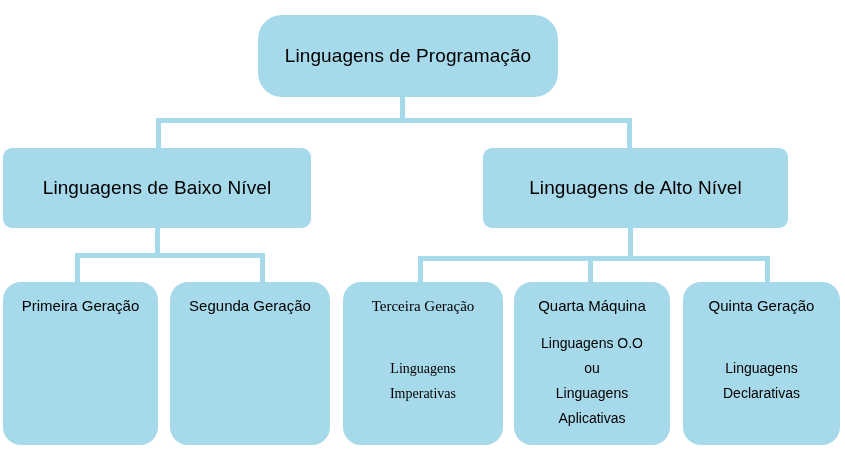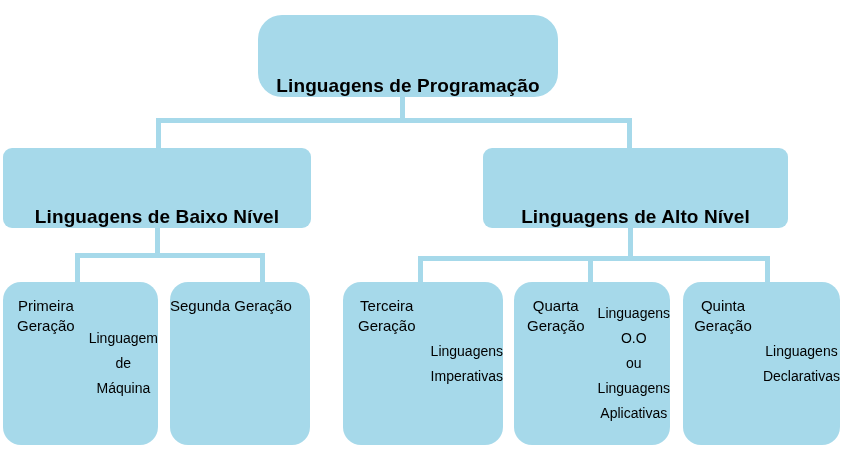--- a/index.html
+++ b/index.html
@@ -13,33 +13,32 @@
   .canvas{position:relative;width:845px;height:455px;background:var(--background);overflow:hidden;}
   .box{
     position:absolute;
     background:var(--box-fill);
     border-radius:9px;
     color:var(--text);
     box-sizing:border-box;
     z-index:2;
   }
   .center-text{
-    display:flex;align-items:flex-end;justify-content:center;
+    display:flex;align-items:center;justify-content:center;
     text-align:center;
     font-size:19px;
     letter-spacing:.1px;
-    font-weight:bold;
   }
   .node-root{left:258px;top:15px;width:300px;height:82px;border-radius:24px;}
   .node-low{left:3px;top:148px;width:308px;height:80px;}
   .node-high{left:483px;top:148px;width:305px;height:80px;}
-  .l3{top:282px;height:163px;display:flex;text-align:center;border-radius:18px;}
+  .l3{top:282px;height:163px;display:flex;flex-direction:column;text-align:center;border-radius:18px;}
   .l3-b1{left:3px;width:155px;}
-  .l3-b2{left:170px;width:140px;}
-  .l3-b3{left:343px;width:160px;}
+  .l3-b2{left:170px;width:160px;}
+  .l3-b3{left:343px;width:160px;font-family:Liberation Serif, serif;}
   .l3-b4{left:514px;width:156px;}
   .l3-b5{left:683px;width:157px;}
   .l3-title{margin-top:14px;font-size:15px;line-height:20px;white-space:pre-line;}
   .l3-body-wrap{flex:1;display:flex;align-items:center;justify-content:center;}
   .l3-body{font-size:14px;line-height:25px;white-space:pre-line;}
   .conn{position:absolute;background:var(--connector);z-index:1;}
   
   .c-root-stem{left:400px;top:95px;width:5px;height:28px;}
   .c-l1-hbar{left:156px;top:118px;width:476px;height:5px;}
   .c-l1-dl{left:156px;top:118px;width:5px;height:32px;}
@@ -83,40 +82,36 @@
 
   <div class="box node-low center-text">
     <span>Linguagens de Baixo Nível</span>
   </div>
   <div class="box node-high center-text">
     <span>Linguagens de Alto Nível</span>
   </div>
 
   <div class="box l3 l3-b1">
     <div class="l3-title">Primeira Geração</div>
-    <div class="l3-body-wrap">
-      <div class="l3-body">Linguagem de
-Máquina</div>
-    </div>
   </div>
 
   <div class="box l3 l3-b2">
     <div class="l3-title">Segunda Geração</div>
   </div>
 
   <div class="box l3 l3-b3">
     <div class="l3-title">Terceira Geração</div>
     <div class="l3-body-wrap">
       <div class="l3-body">Linguagens
 Imperativas</div>
     </div>
   </div>
 
   <div class="box l3 l3-b4">
-    <div class="l3-title">Quarta Geração</div>
+    <div class="l3-title">Quarta Máquina</div>
     <div class="l3-body-wrap">
       <div class="l3-body">Linguagens O.O
 ou
 Linguagens
 Aplicativas</div>
     </div>
   </div>
 
   <div class="box l3 l3-b5">
     <div class="l3-title">Quinta Geração</div>

